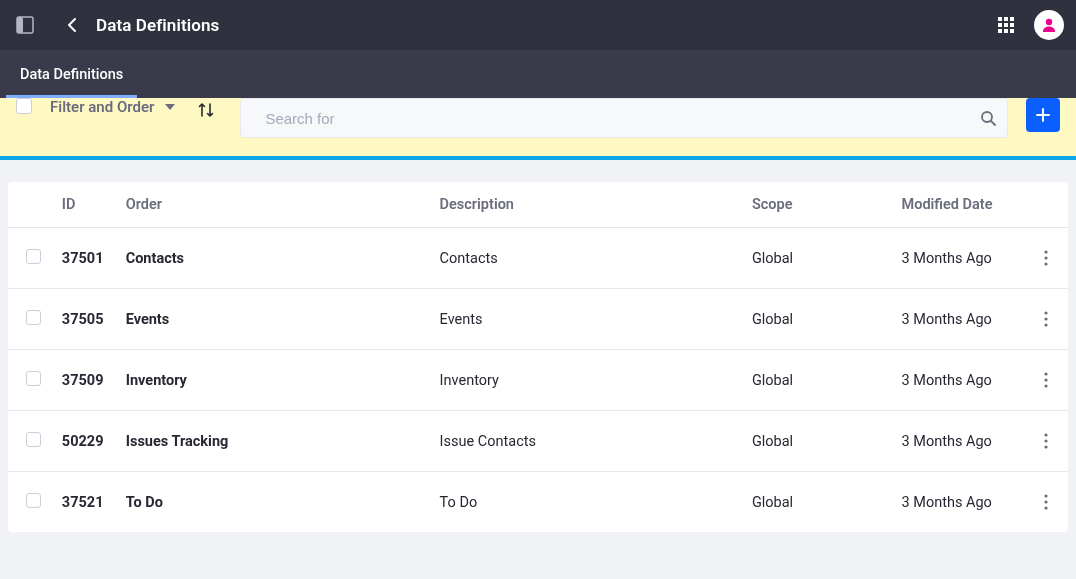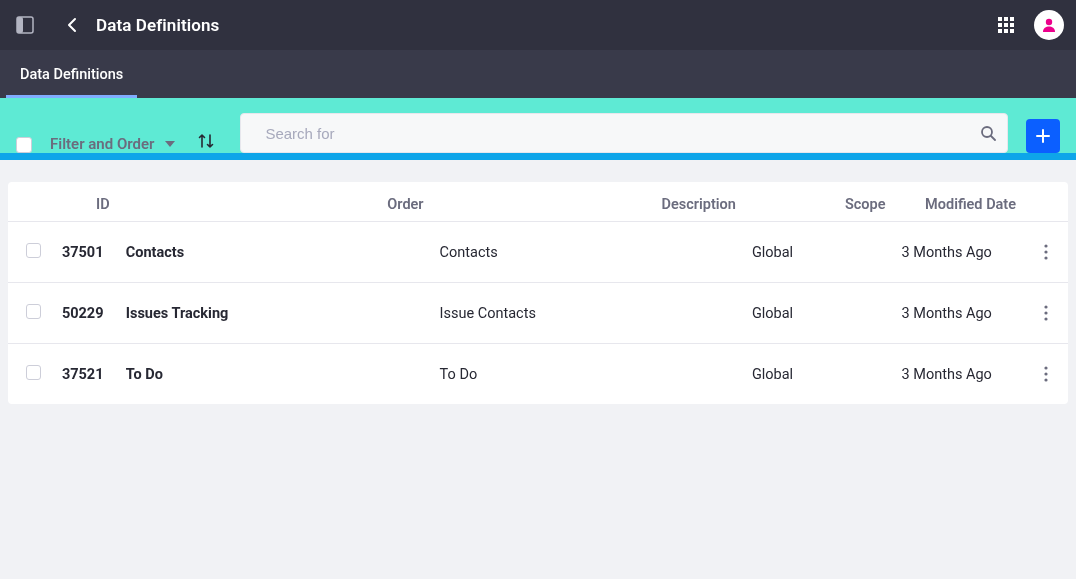--- a/index.html
+++ b/index.html
@@ -91,25 +91,25 @@
     left: 6px;
     right: 6px;
     bottom: 0;
     height: 3px;
     background: #80acff;
   }
 
   
   .toolbar {
     height: 62px;
-    background: #5eead4;
-    display: flex;
-    align-items: flex-end;
+    background: #fef9c3;
+    display: flex;
+    align-items: flex-start;
     padding: 0 16px;
-    border-bottom: 7px solid #0ea5e9;
+    border-bottom: 4px solid #0ea5e9;
     gap: 12px;
   }
   .toolbar .check {
     width: 16px;
     height: 16px;
     border: 1.5px solid #cdced9;
     border-radius: 3px;
     margin-right: 6px;
     cursor: pointer;
     background: #fff;
@@ -178,25 +178,25 @@
     background: #fff;
     border-radius: 4px;
     overflow: hidden;
   }
 
   table.grid {
     width: 100%;
     border-collapse: collapse;
   }
   table.grid thead th {
-    text-align: right;
+    text-align: left;
     font-size: 14.5px;
     font-weight: 600;
     color: #6b6c7e;
-    padding: 14px 8px 8px 8px;
+    padding: 14px 8px 14px 8px;
     border-bottom: 1px solid #e7e7ed;
   }
   table.grid tbody td {
     padding: 18px 8px;
     border-bottom: 1px solid #e7e7ed;
     font-size: 14.5px;
     color: #272833;
     vertical-align: middle;
   }
   table.grid tbody tr:last-child td { border-bottom: none; }
@@ -321,20 +321,50 @@
           <th class="col-actions"></th>
         </tr>
       </thead>
       <tbody id="table-body">
 
       <tr>
             <td class="col-check"><span class="rowcheck"></span></td>
             <td class="col-id id-cell">37501</td>
             <td class="col-name name-cell">Contacts</td>
             <td class="col-desc">Contacts</td>
+            <td class="col-scope">Global</td>
+            <td class="col-mod">3 Months Ago</td>
+            <td class="col-actions"><span class="kebab">
+                <svg width="4" height="16" viewBox="0 0 4 16">
+                  <circle cx="2" cy="2" r="1.6" fill="#6b6c7e"></circle>
+                  <circle cx="2" cy="8" r="1.6" fill="#6b6c7e"></circle>
+                  <circle cx="2" cy="14" r="1.6" fill="#6b6c7e"></circle>
+                </svg>
+              </span></td>
+          </tr>
+          <tr>
+            <td class="col-check"><span class="rowcheck"></span></td>
+            <td class="col-id id-cell">37505</td>
+            <td class="col-name name-cell">Events</td>
+            <td class="col-desc">Events</td>
+            <td class="col-scope">Global</td>
+            <td class="col-mod">3 Months Ago</td>
+            <td class="col-actions"><span class="kebab">
+                <svg width="4" height="16" viewBox="0 0 4 16">
+                  <circle cx="2" cy="2" r="1.6" fill="#6b6c7e"></circle>
+                  <circle cx="2" cy="8" r="1.6" fill="#6b6c7e"></circle>
+                  <circle cx="2" cy="14" r="1.6" fill="#6b6c7e"></circle>
+                </svg>
+              </span></td>
+          </tr>
+          <tr>
+            <td class="col-check"><span class="rowcheck"></span></td>
+            <td class="col-id id-cell">37509</td>
+            <td class="col-name name-cell">Inventory</td>
+            <td class="col-desc">Inventory</td>
             <td class="col-scope">Global</td>
             <td class="col-mod">3 Months Ago</td>
             <td class="col-actions"><span class="kebab">
                 <svg width="4" height="16" viewBox="0 0 4 16">
                   <circle cx="2" cy="2" r="1.6" fill="#6b6c7e"></circle>
                   <circle cx="2" cy="8" r="1.6" fill="#6b6c7e"></circle>
                   <circle cx="2" cy="14" r="1.6" fill="#6b6c7e"></circle>
                 </svg>
               </span></td>
           </tr>

